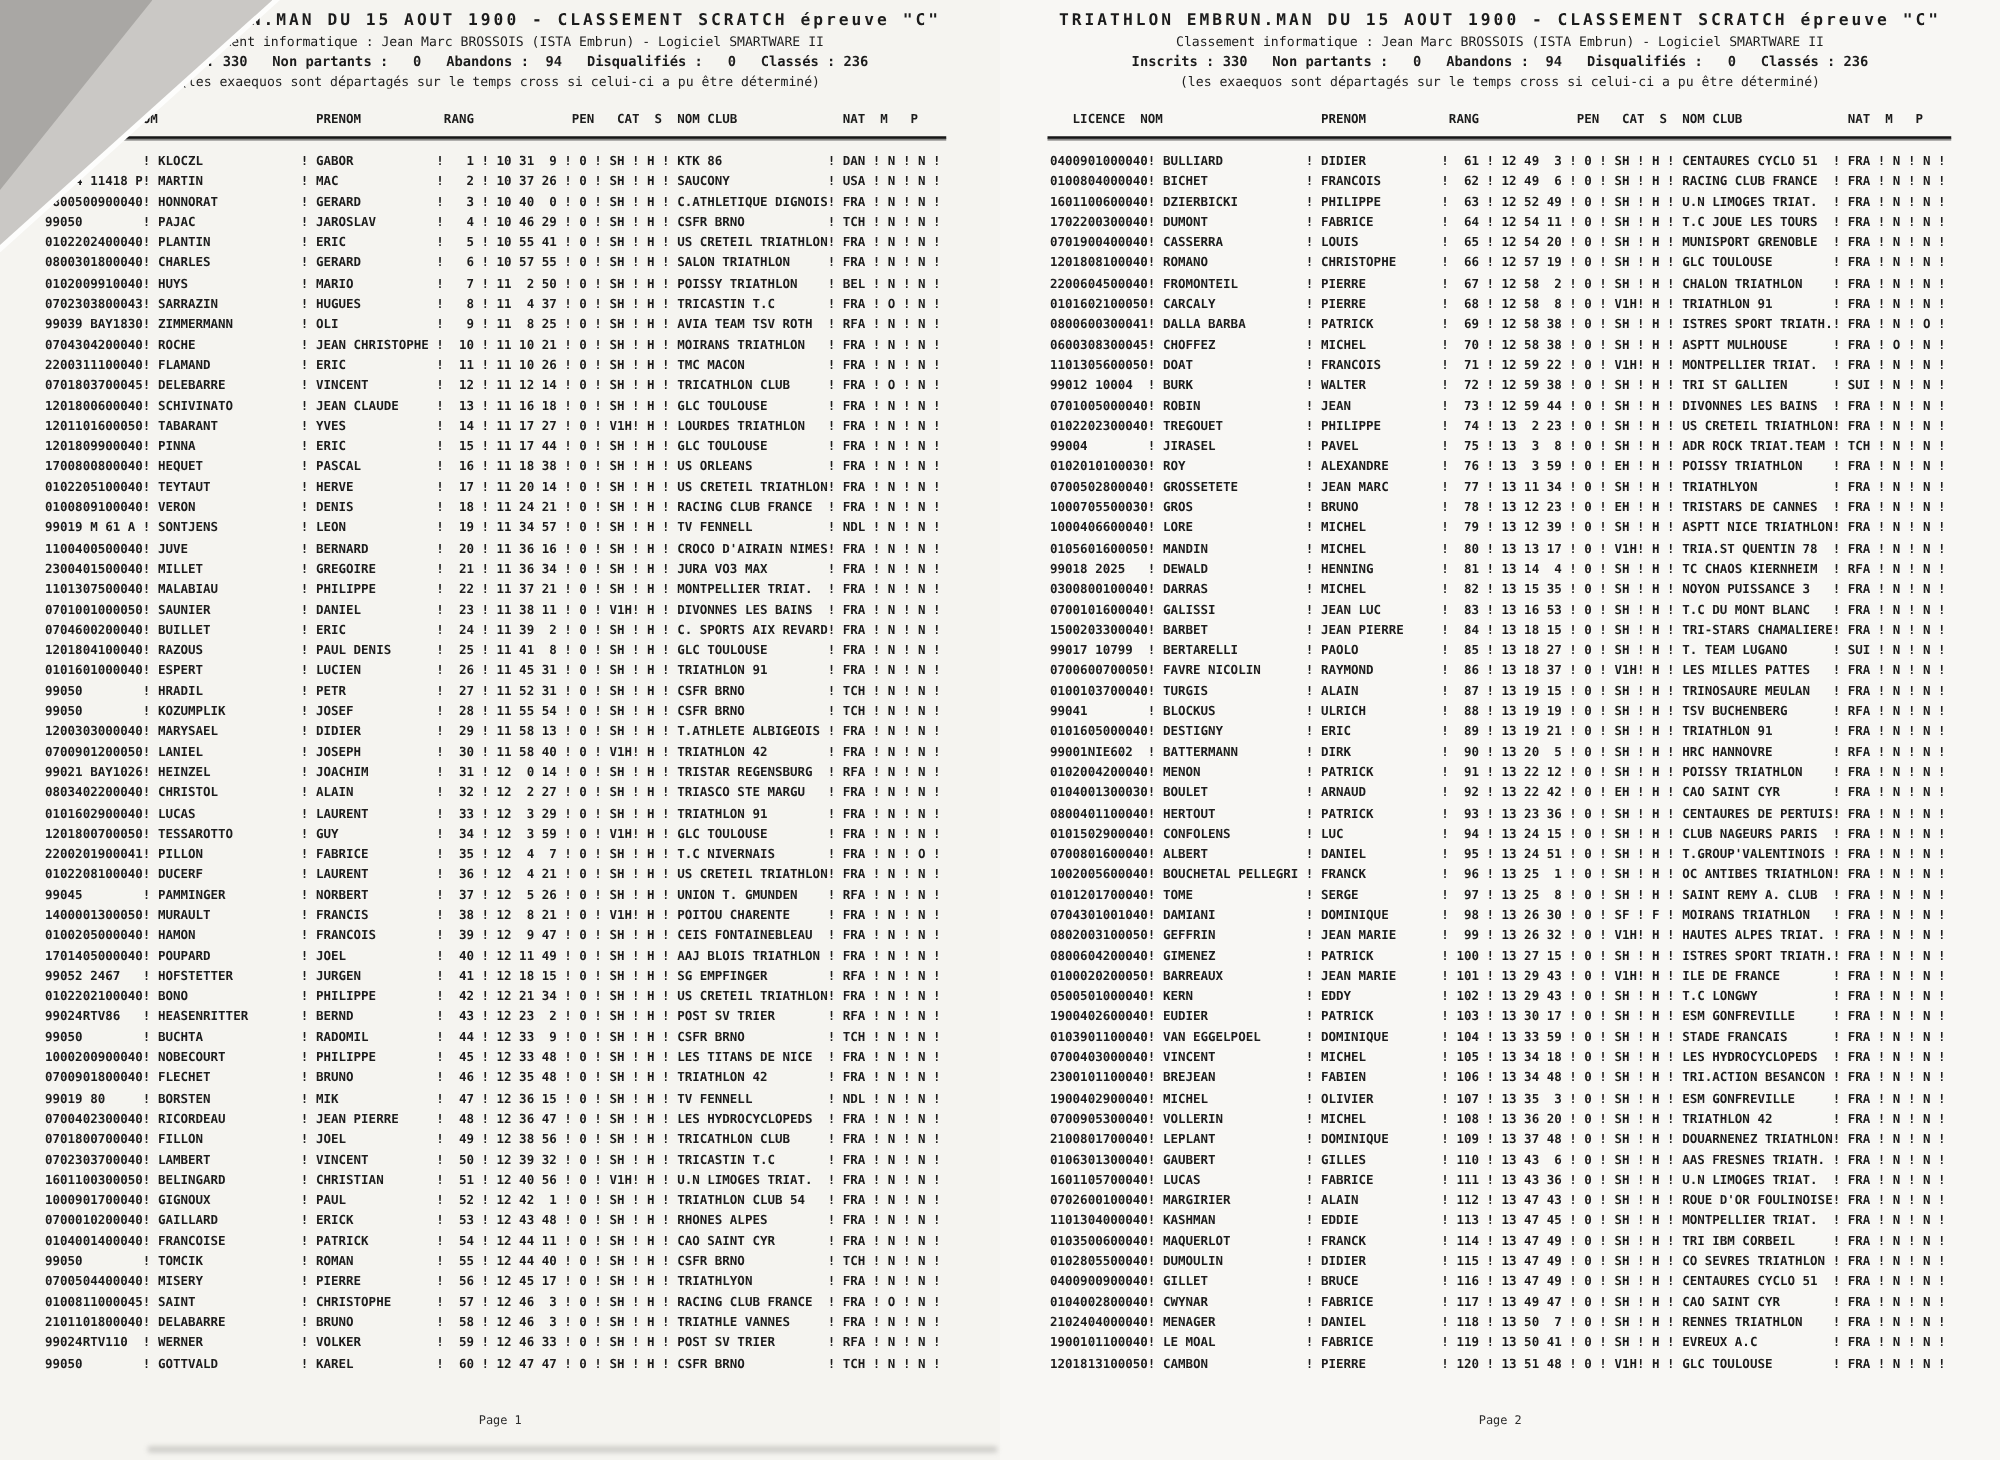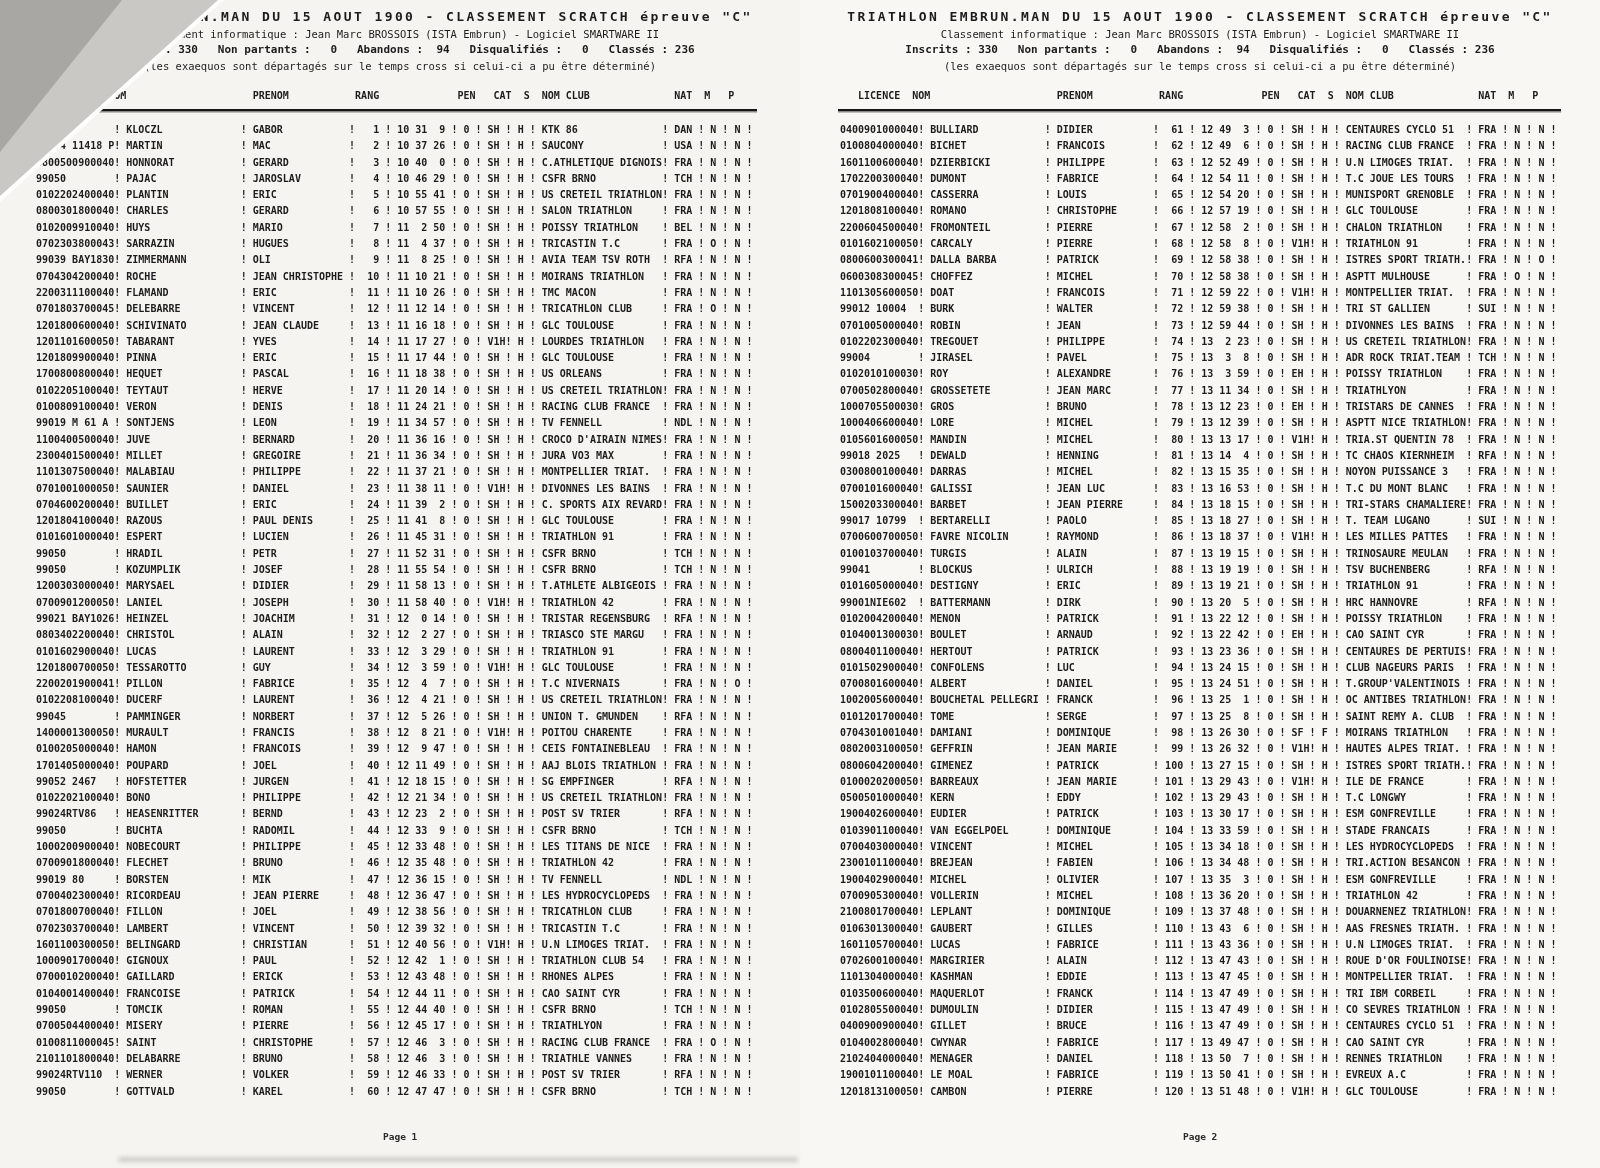--- a/index.html
+++ b/index.html
@@ -24,21 +24,21 @@
     position:absolute;top:109px;left:calc(var(--lx) - 2px);width:723px;height:2px;
     background:#161616;box-shadow:0 1.5px 0 rgba(25,25,25,.5);
   }
   .rows{
     position:absolute;top:122px;left:var(--lx);
     font-size:10px;font-weight:bold;line-height:16.3px;white-space:pre;
   }
   .row{white-space:pre;}
   .page-footer{
     position:absolute;top:1131px;left:383px;
-    font-size:9.5px;font-weight:bold;color:#2a2a2a;
+    font-size:9.5px;font-weight:normal;color:#2a2a2a;
   }
   
   .corner-light{
     position:absolute;top:0;left:0;width:218px;height:196px;z-index:3;
     background:#cac8c5;clip-path:polygon(0 0,218px 0,0 196px);
   }
   .corner-dark{
     position:absolute;top:0;left:0;width:122px;height:152px;z-index:4;
     background:#a9a7a4;clip-path:polygon(0 0,122px 0,0 152px);
   }

